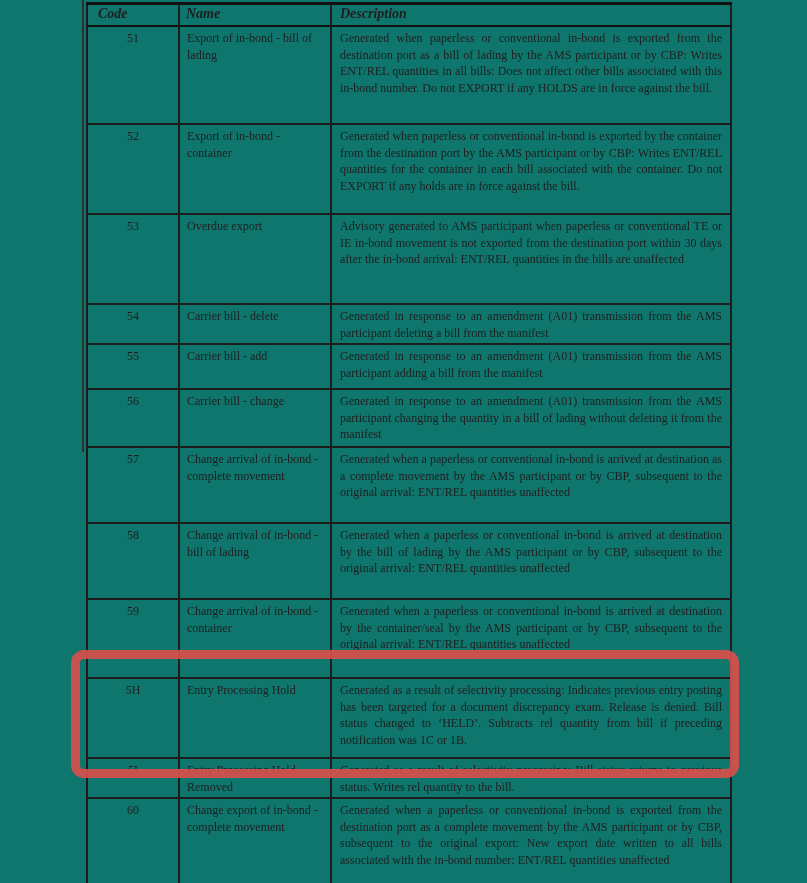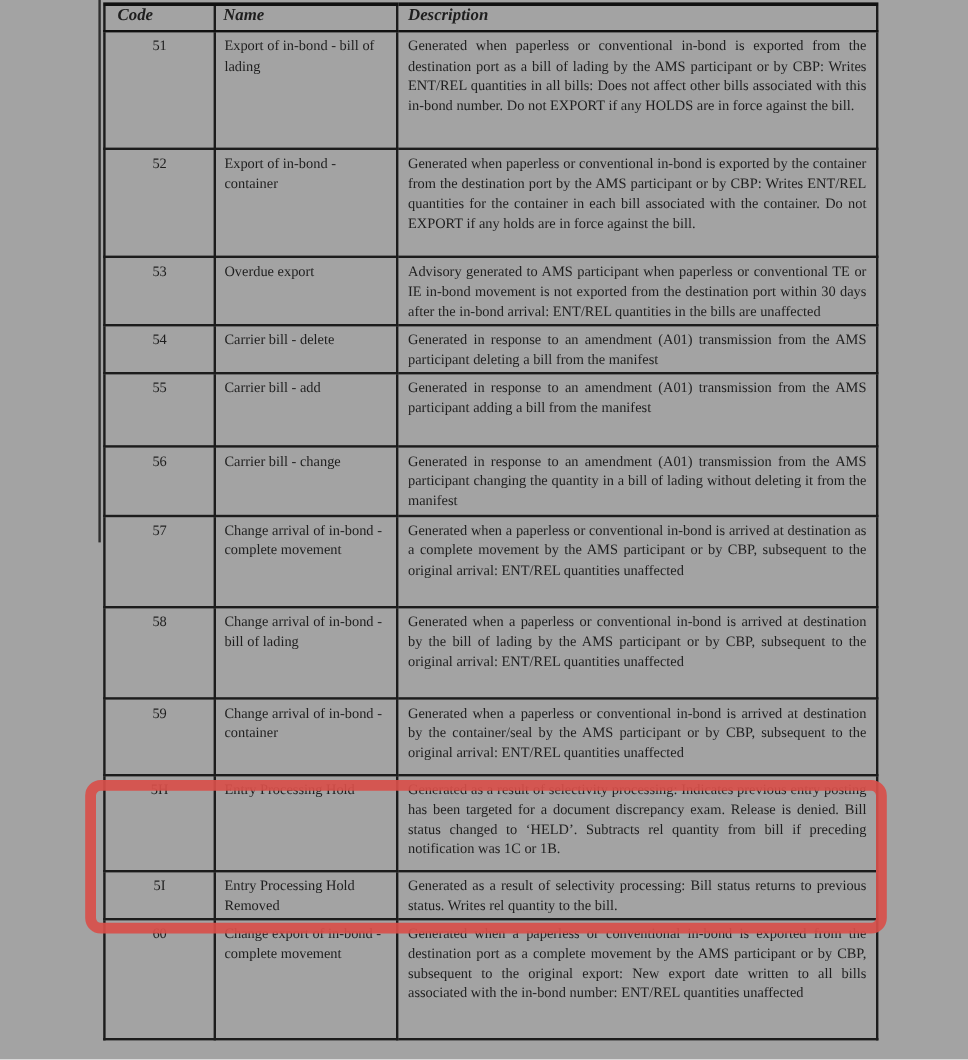--- a/index.html
+++ b/index.html
@@ -1,19 +1,19 @@
 <!DOCTYPE html>
 <html><head>
 <meta charset="utf-8">
 <style>
   html,body{margin:0;padding:0;background:#ffffff;}
   .page{
     position:relative;
     width:807px;height:883px;
-    background:#a3a3a3;
+    background:#0f766e;
     font-family:"Liberation Serif","DejaVu Serif",serif;
     color:#1e1e1e;
     overflow:hidden;
   }
   .left-rule{
     position:absolute;left:82px;top:0;width:2px;height:452px;
     background:#2e2e2e;
   }
   table.codes{
     position:absolute;left:86px;top:2px;
@@ -37,27 +37,27 @@
     text-align:left;
   }
   thead th.h-code{padding-left:10px;}
   thead th.h-name{text-align:left;}
   thead th.h-desc{padding-left:8px;}
   td.code{text-align:center;padding:3px 2px 2px 2px;}
   td.name{padding:3px 4px 2px 7px;}
   td.desc{padding:3px 8px 2px 8px;text-align:justify;}
   tbody tr:nth-child(1){height:98px;}
   tbody tr:nth-child(2){height:90px;}
-  tbody tr:nth-child(3){height:56px;}
+  tbody tr:nth-child(3){height:90px;}
   tbody tr:nth-child(4){height:40px;}
-  tbody tr:nth-child(5){height:61px;padding-left:30px;}
+  tbody tr:nth-child(5){height:45px;padding-left:30px;}
   tbody tr:nth-child(6){height:58px;}
   tbody tr:nth-child(7){height:76px;}
   tbody tr:nth-child(8){height:76px;padding-left:37px;}
-  tbody tr:nth-child(9){height:64px;margin-top:24px;}
+  tbody tr:nth-child(9){height:79px;margin-top:24px;}
   tbody tr:nth-child(10){height:80px;}
   tbody tr:nth-child(11){height:37px;}
   tbody tr:nth-child(12){height:100px;}
   .highlight-box{
     position:absolute;
     left:71px;top:650px;
     width:668px;height:128px;
     box-sizing:border-box;
     border:9px solid rgba(216,79,74,0.92);
     border-radius:13px;

